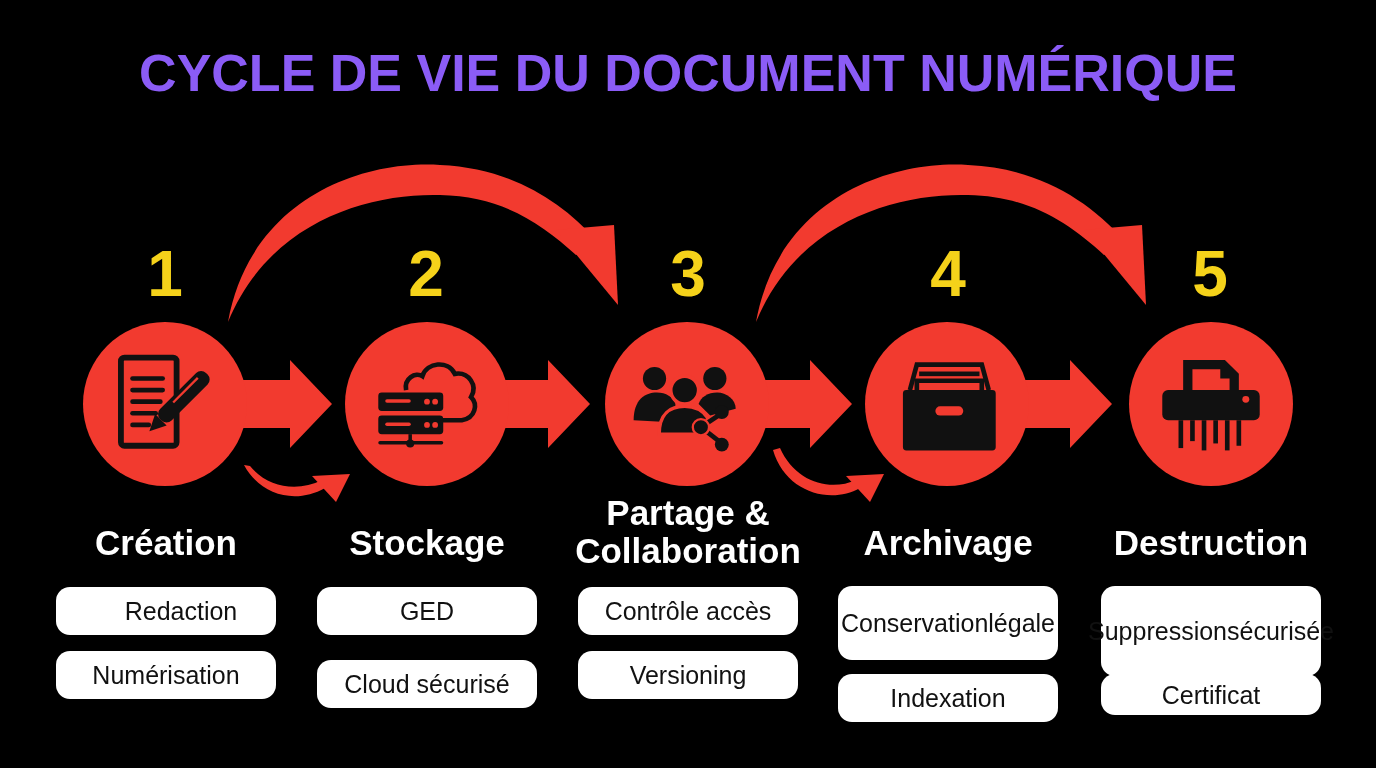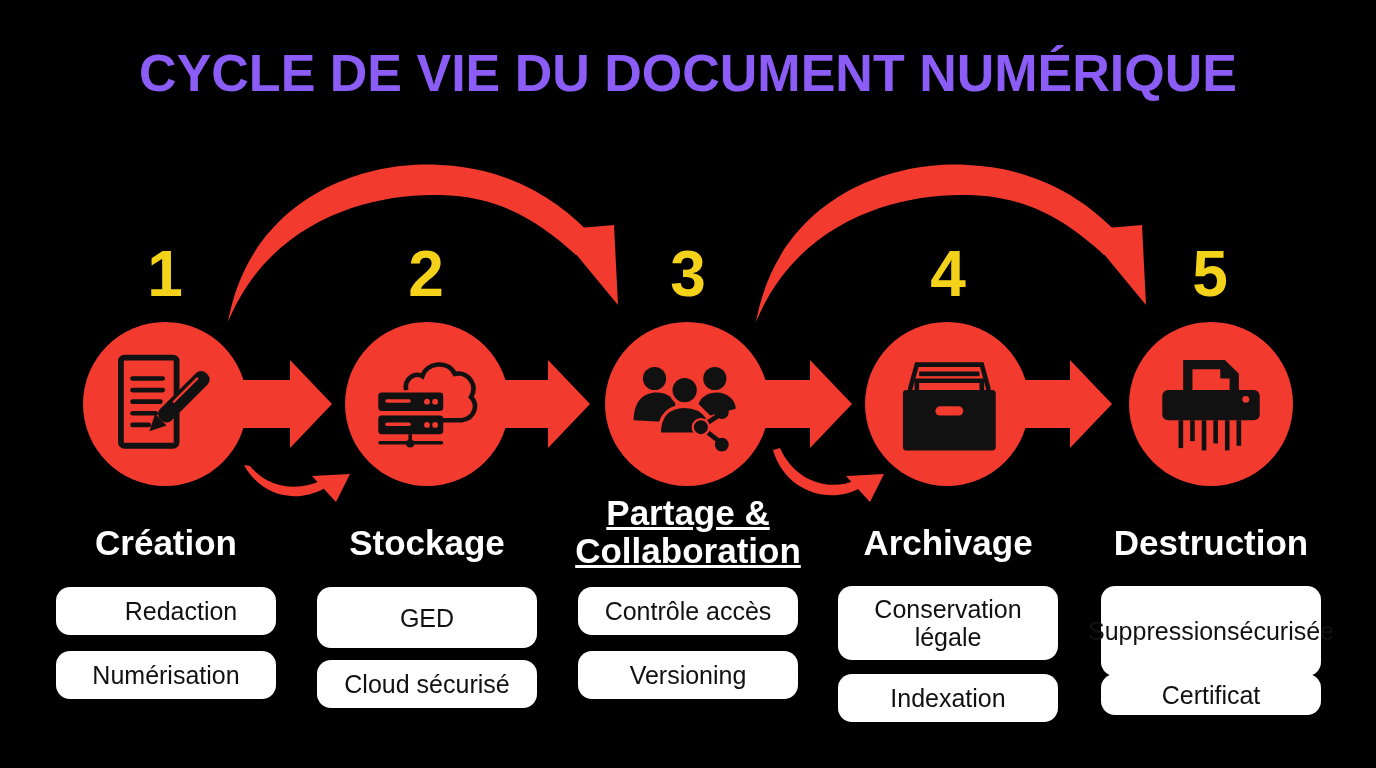--- a/index.html
+++ b/index.html
@@ -72,60 +72,60 @@
     <rect x="8" y="60" width="56" height="16" rx="3" fill="#111"></rect>
     <rect x="14" y="66" width="22" height="3" rx="1.5" fill="#F23A2F"></rect>
     <circle cx="50" cy="68" r="2.5" fill="#F23A2F"></circle>
       <circle cx="57" cy="68" r="2.5" fill="#F23A2F"></circle>
     <rect x="34" y="76" width="3" height="8" fill="#111"></rect>
     <rect x="8" y="82" width="56" height="3" rx="1.5" fill="#111"></rect>
     <circle cx="35.5" cy="84" r="3.5" fill="#111"></circle>
   </svg>
 </div>
 <div class="stage-title" style="left:427px; top:524px;">Stockage</div>
-<div class="pill" style="left:427px; top:587px; height:61px;">GED</div>
+<div class="pill" style="left:427px; top:587px; height:48px;">GED</div>
 <div class="pill" style="left:427px; top:651px; height:48px;margin-top:9px;">Cloud sécurisé</div>
 
 <div class="num" style="left:688px;">3</div>
 <div class="circle" style="left:687px; top:404px;">
   <svg viewBox="0 0 100 100">
     <circle cx="22" cy="28" r="10" fill="#111"></circle>
     <circle cx="74" cy="28" r="10" fill="#111"></circle>
     <path d="M4,64 C4,46 14,40 24,40 C32,40 38,44 40,50 L40,66 Z" fill="#111"></path>
     <path d="M60,50 C62,44 68,40 76,40 C84,40 92,46 92,54 L70,60 Z" fill="#111"></path>
     <circle cx="48" cy="38" r="12" fill="#111" stroke="#F23A2F" stroke-width="3"></circle>
     <path d="M26,76 C26,58 36,52 48,52 C58,52 64,56 68,62 L62,76 Z" fill="#111" stroke="#F23A2F" stroke-width="3"></path>
     <g stroke="#111" stroke-width="4">
       <line x1="62" y1="70" x2="80" y2="58"></line>
         <line x1="62" y1="70" x2="80" y2="84"></line>
     </g>
     <circle cx="62" cy="70" r="7" fill="#111" stroke="#F23A2F" stroke-width="2"></circle>
     <circle cx="80" cy="57" r="6" fill="#111"></circle>
     <circle cx="80" cy="85" r="6" fill="#111"></circle>
   </svg>
 </div>
-<div class="stage-title" style="left:688px; top:494px; width:280px; margin-left:-140px;text-decoration:underline;">
+<div class="stage-title" style="left:688px; top:494px; width:280px; margin-left:-140px;">
   <div>Partage &amp;</div>
   <div>Collaboration</div>
 </div>
 <div class="pill" style="left:688px; top:587px; height:48px;">Contrôle accès</div>
 <div class="pill" style="left:688px; top:651px; height:48px;text-align:right;">Versioning</div>
 
 <div class="num" style="left:948px;">4</div>
 <div class="circle" style="left:947px; top:404px;">
   <svg viewBox="0 0 100 100">
     <path d="M18,38 L24,16 L80,16 L86,38" fill="none" stroke="#111" stroke-width="4"></path>
     <rect x="26" y="22" width="52" height="4" fill="#111"></rect>
     <path d="M24,38 L24,30 L80,30 L80,38" fill="none" stroke="#111" stroke-width="4"></path>
     <rect x="12" y="38" width="80" height="52" rx="3" fill="#111"></rect>
     <rect x="40" y="52" width="24" height="8" rx="4" fill="#F23A2F"></rect>
   </svg>
 </div>
 <div class="stage-title" style="left:948px; top:524px;">Archivage</div>
-<div class="pill" style="left:948px; top:586px; height:74px; flex-direction:column;">
+<div class="pill" style="left:948px; top:586px; height:74px; flex-direction:row;">
   <div>Conservation</div>
   <div>légale</div>
 </div>
 <div class="pill" style="left:948px; top:674px; height:48px;">Indexation</div>
 
 <div class="num" style="left:1210px;">5</div>
 <div class="circle" style="left:1211px; top:404px;">
   <svg viewBox="0 0 100 100">
     <path d="M26,12 L62,12 L74,24 L74,40 L66,40 L66,28 L58,28 L58,20 L34,20 L34,40 L26,40 Z" fill="#111"></path>
     <rect x="8" y="38" width="84" height="26" rx="5" fill="#111"></rect>

